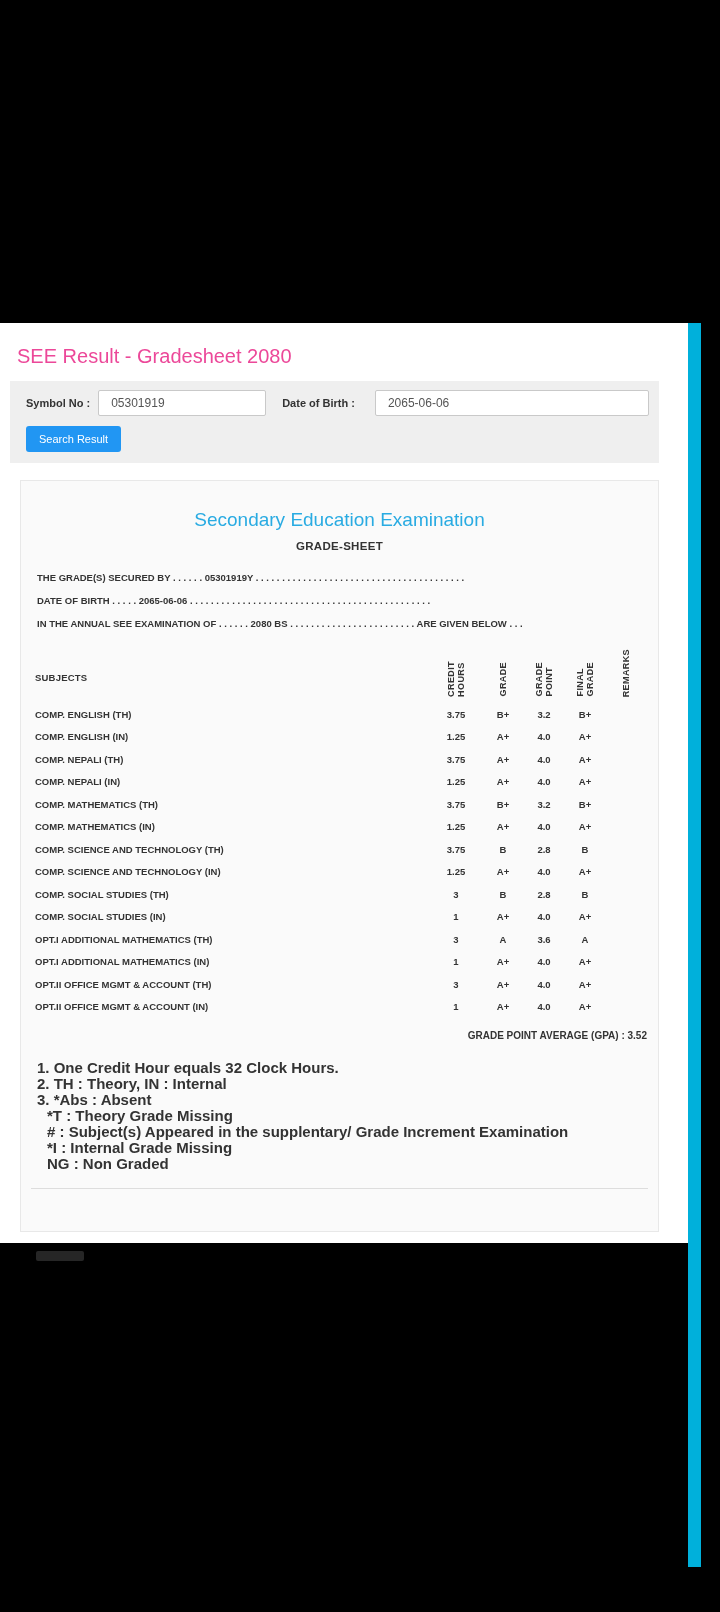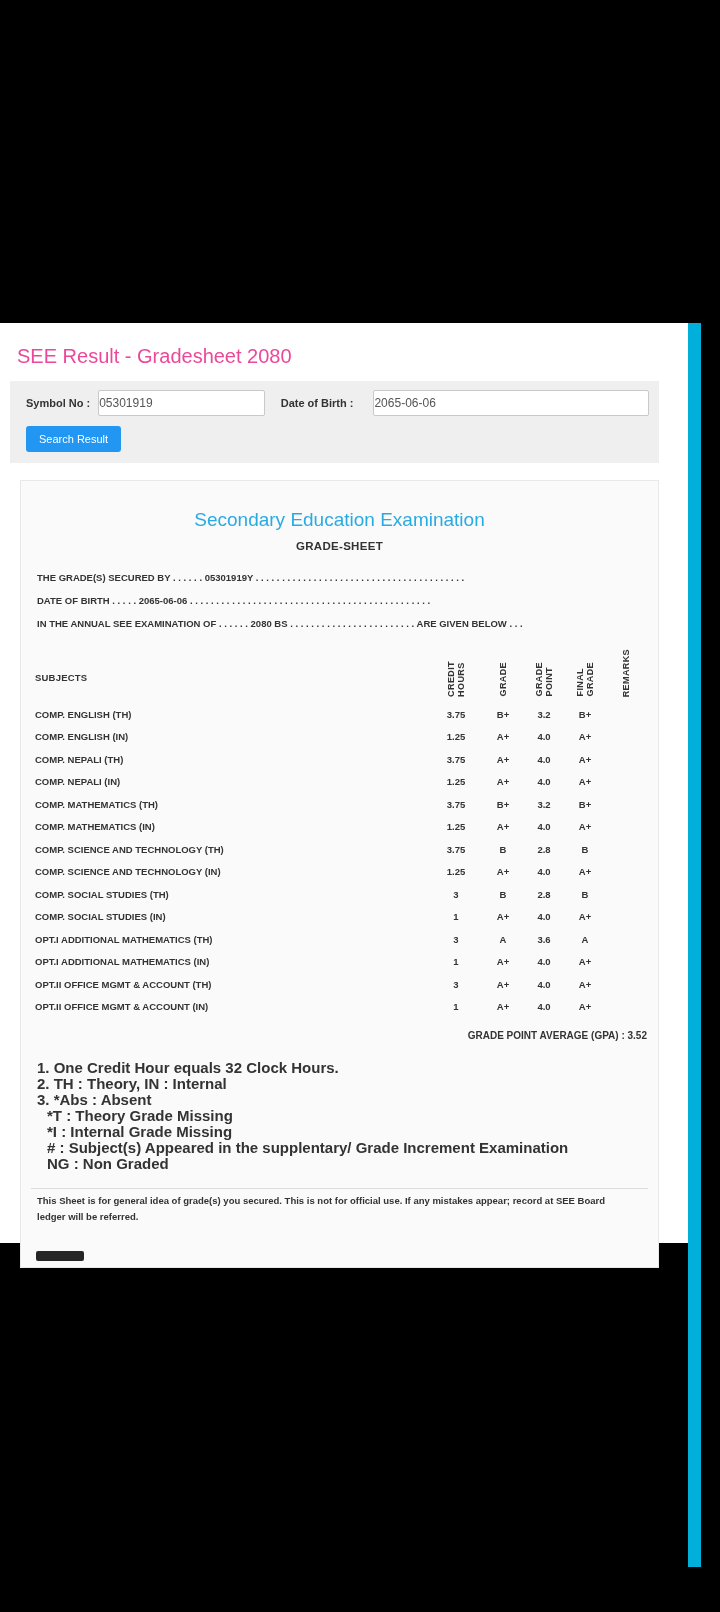--- a/index.html
+++ b/index.html
@@ -25,21 +25,21 @@
     width:649px;
     background:#efefef;
     padding:9px 10px 11px 16px;
   }
   .form-row { display:flex; align-items:center; }
   .form-label { font-size:11px; font-weight:bold; color:#333; white-space:nowrap; }
   .form-label.dob { margin-left:16px; }
   .form-input {
     height:26px; border:1px solid #c9c9c9; border-radius:2px;
     background:#fff; color:#555;
-    font-size:12px; padding:0 0;
+    font-size:12px; padding:0 12px;
     font-family:"Liberation Sans", sans-serif;
     margin-left:8px;
   }
   .form-input.symbol { width:168px; }
   .form-input.dobi  { width:278px;margin-left:20px; }
   .search-btn {
     display:inline-block; margin-top:10px;
     background:#2196f3; color:#fff;
     border:none; border-radius:3px;
     font-size:11px; font-weight:400;
@@ -284,26 +284,25 @@
       <div class="td-c"></div>
     </div>
 
     <div class="gpa-line">GRADE POINT AVERAGE (GPA) : 3.52</div>
 
     <div class="footnotes">
       <div class="footnote">1. One Credit Hour equals 32 Clock Hours.</div>
       <div class="footnote">2. TH : Theory, IN : Internal</div>
       <div class="footnote">3. *Abs : Absent</div>
       <div class="footnote indent">*T : Theory Grade Missing</div>
+      <div class="footnote indent"># : Subject(s) Appeared in the supplentary/ Grade Increment Examination</div>
       <div class="footnote indent">*I : Internal Grade Missing</div>
-      <div class="footnote indent"># : Subject(s) Appeared in the supplentary/ Grade Increment Examination</div>
       <div class="footnote indent">NG : Non Graded</div>
     </div>
 
     <hr class="divider">
 
-    <div class="note-text">This Sheet is for general idea of grade(s) you secured. This is not for official use. If any mistakes appear; record at SEE Board ledger will be referred.</div>
   </div>
 
 </div>
 
 <div class="scroll-strip"></div>
 <div class="footer-remnant"></div>
 
 </body></html>

